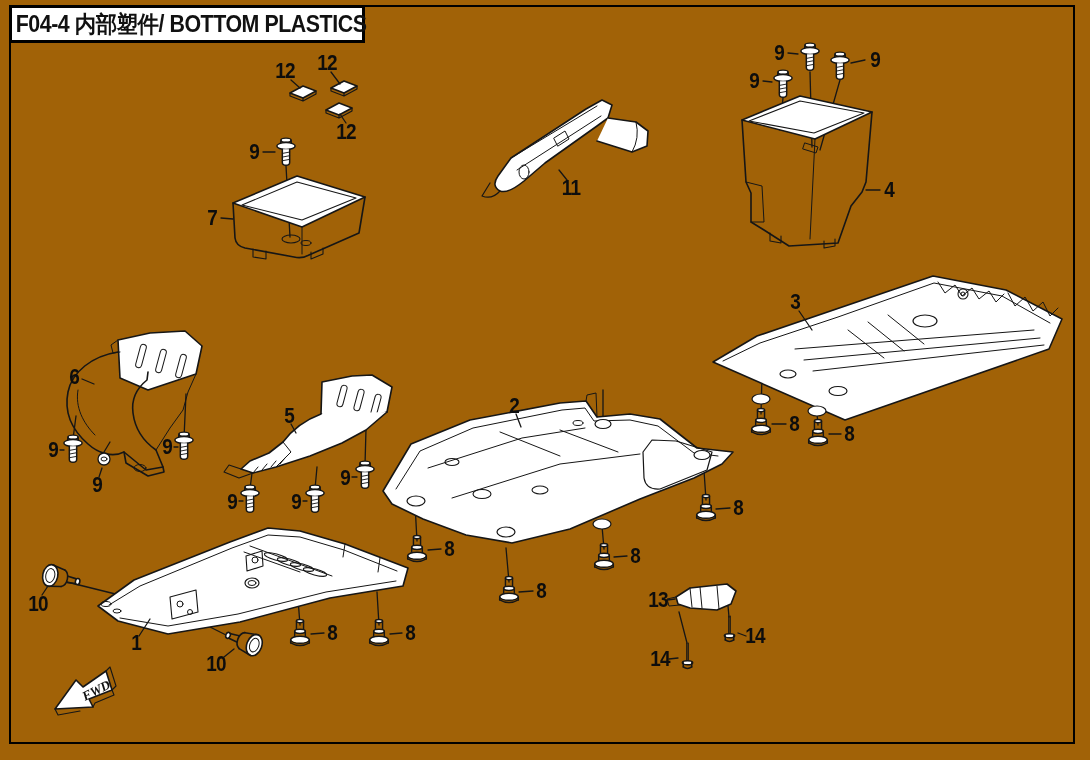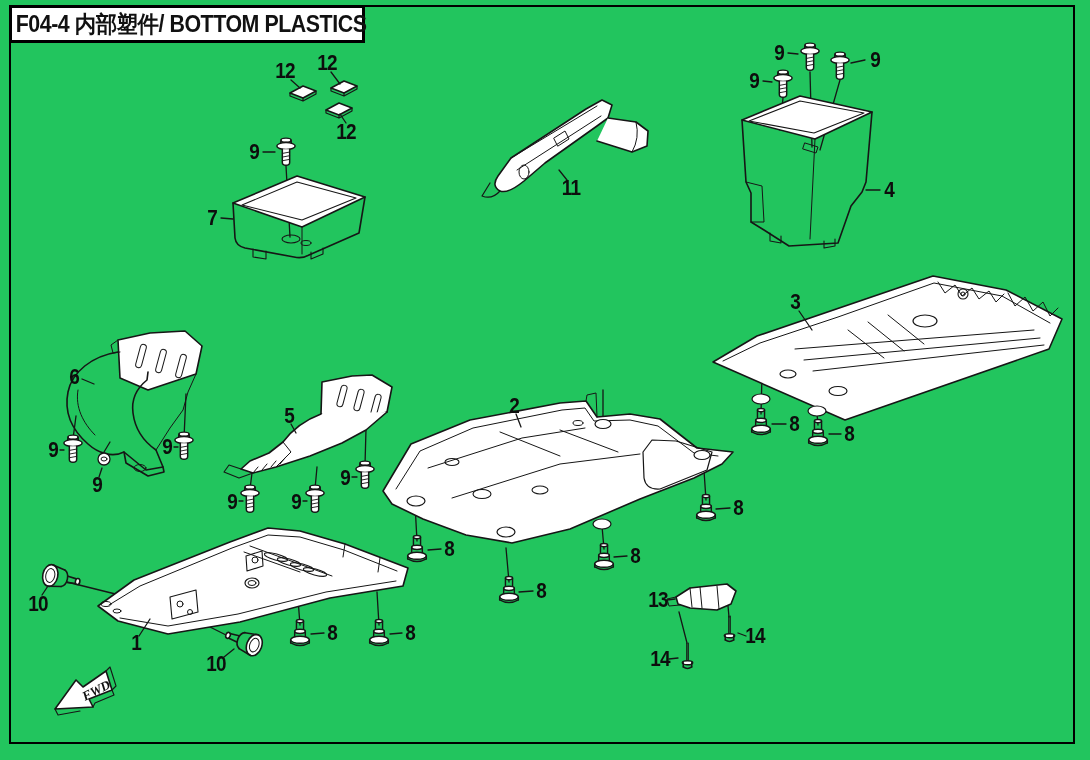--- a/index.html
+++ b/index.html
@@ -1,16 +1,16 @@
 <!DOCTYPE html>
 <html><head>
 <meta charset="utf-8">
 <style>
   html,body{margin:0;padding:0;background:#fff;}
-  #stage{position:relative;width:1090px;height:760px;background:#22c55e;overflow:hidden;
+  #stage{position:relative;width:1090px;height:760px;background:#a16207;overflow:hidden;
          font-family:"Liberation Sans",sans-serif;color:#111;}
   #page-border{position:absolute;left:9px;top:5px;width:1066px;height:739px;
                border:2px solid #000;box-sizing:border-box;}
   #title-box{position:absolute;left:9px;top:5px;width:356px;height:38px;box-sizing:border-box;
              border:3px solid #000;background:#fff;display:flex;align-items:center;}
   #title-box .t{font-weight:bold;font-size:23px;white-space:nowrap;padding-left:4px;
                 transform:scaleX(.93);transform-origin:left center;letter-spacing:-.5px;}
   svg{position:absolute;left:0;top:0;}
   .callout{position:absolute;transform:translate(-50%,-50%) scaleX(.86);
            font-weight:bold;font-size:22px;letter-spacing:-1px;color:#0d0d0d;z-index:5;}

